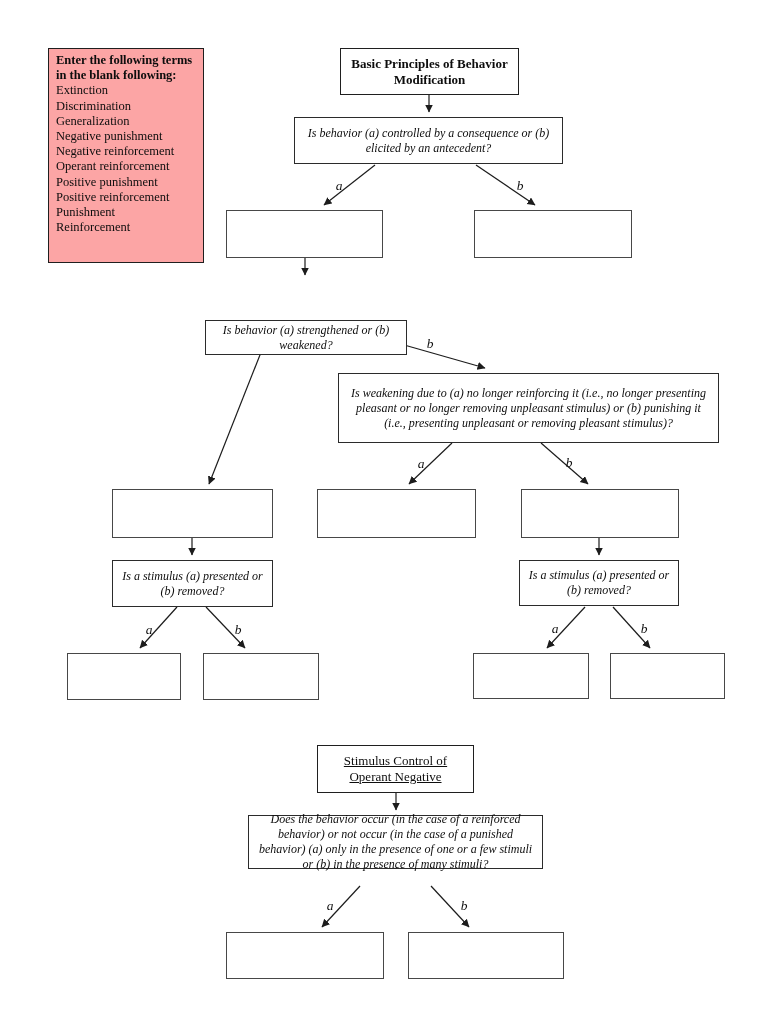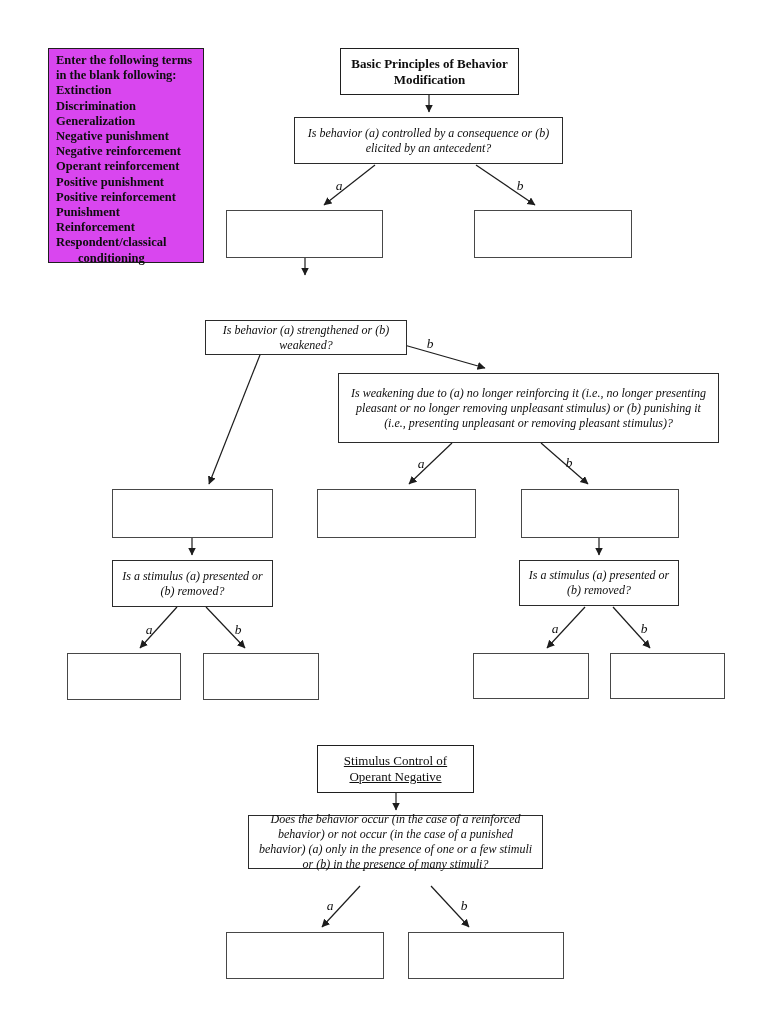--- a/index.html
+++ b/index.html
@@ -53,24 +53,24 @@
   .legend {
     position: absolute;
     left: 48px; top: 48px;
     width: 156px; height: 215px;
     border: 1px solid #1f1f1f;
     box-sizing: border-box;
     padding: 4px 6px 0 7px;
     font-size: 12.5px;
     line-height: 15.2px;
     z-index: 1;
-    background: #d946ef;
+    background: #fca5a5;
   }
   .legend-heading { font-weight: bold; }
-  .legend-term { font-weight: bold; }
+  .legend-term { font-weight: normal; }
   .legend-term-wrap { padding-left: 22px; text-indent: -22px; }
   .branch-label {
     font-style: italic;
     font-size: 13.5px;
     fill: #111111;
     font-family: "Liberation Serif", "DejaVu Serif", serif;
   }
 </style>
 </head>
 <body>
@@ -124,21 +124,20 @@
     <div class="legend-term">Extinction</div>
     <div class="legend-term">Discrimination</div>
     <div class="legend-term">Generalization</div>
     <div class="legend-term">Negative punishment</div>
     <div class="legend-term">Negative reinforcement</div>
     <div class="legend-term">Operant reinforcement</div>
     <div class="legend-term">Positive punishment</div>
     <div class="legend-term">Positive reinforcement</div>
     <div class="legend-term">Punishment</div>
     <div class="legend-term">Reinforcement</div>
-    <div class="legend-term legend-term-wrap">Respondent/classical conditioning</div>
   </div>
 
   <div class="box qbox" style="left:294px; top:117px; width:269px; height:47px;">Is behavior (a) controlled by a consequence or (b) elicited by an antecedent?</div>
 
   <div class="box titlebox bold" style="left:340px; top:48px; width:179px; height:47px;">
     <div class="tline">Basic Principles of Behavior</div>
     <div class="tline">Modification</div>
   </div>
 
   <div class="box blank" style="left:226px; top:210px; width:157px; height:48px;"></div>

